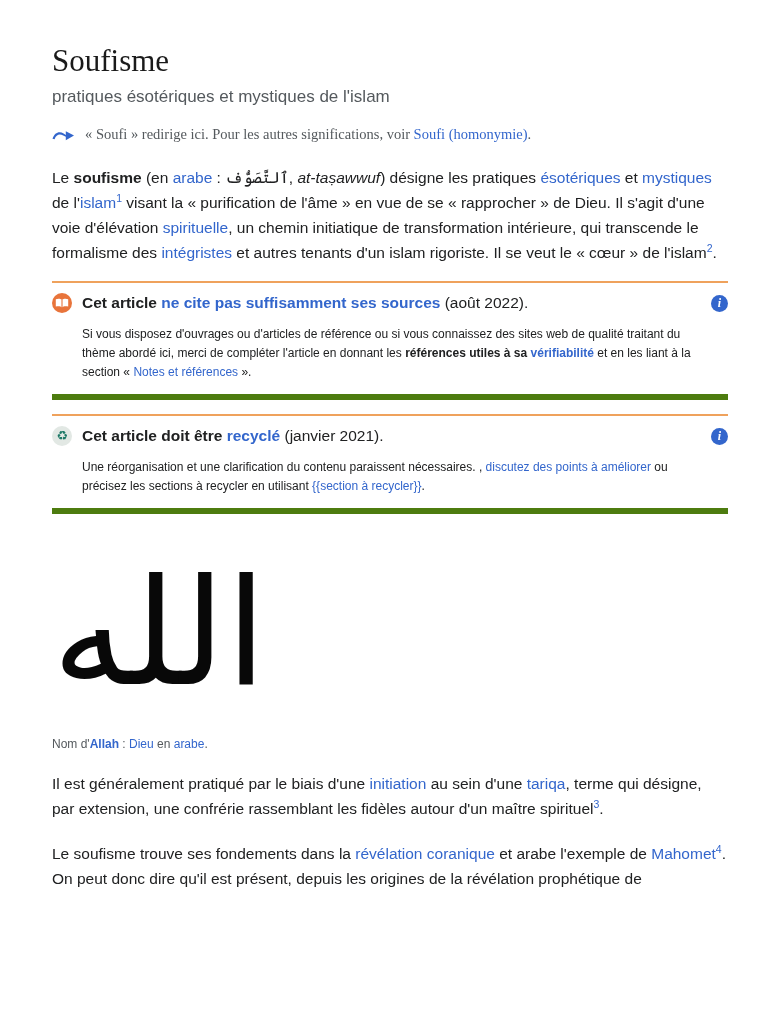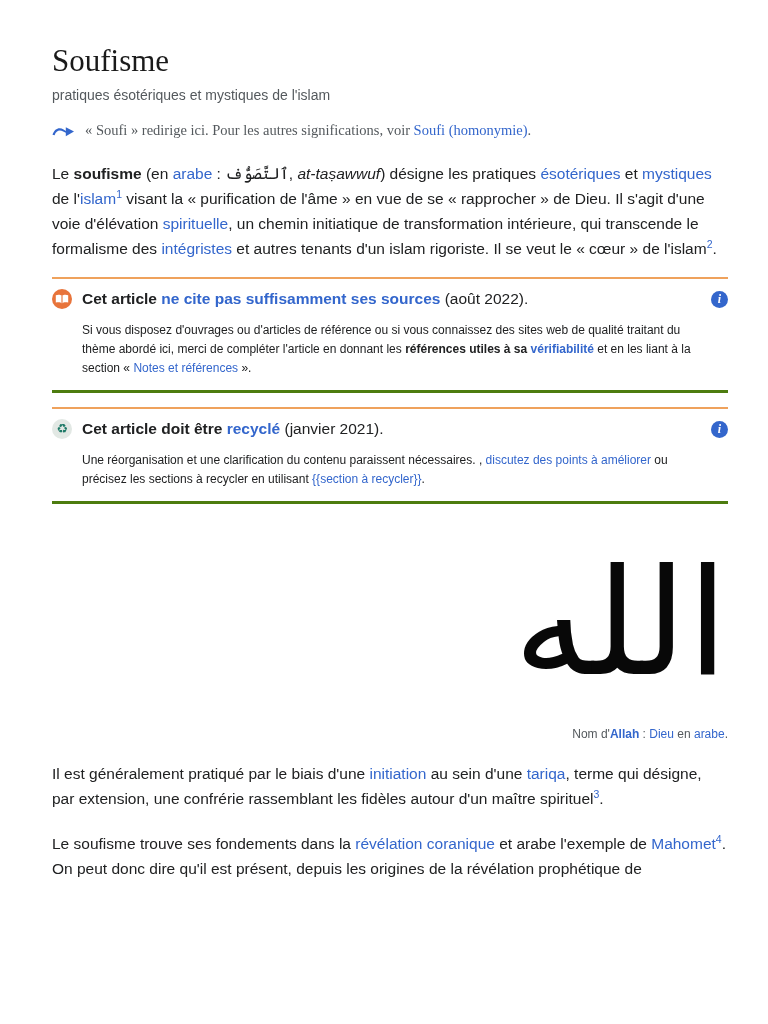--- a/index.html
+++ b/index.html
@@ -9,40 +9,40 @@
     background: #ffffff; color: #202122;
     font-family: "Liberation Sans", sans-serif;
   }
   .page { padding: 42px 40px 0 52px; }
 
   h1.title {
     font-family: "Liberation Serif", serif;
     font-weight: 400; font-size: 31px; line-height: 38px;
     margin: 0; color: #1a1a1a;
   }
-  .subtitle { font-size: 14px; color: #54595d; margin-top: 7px; }
+  .subtitle { font-size: 17px; color: #54595d; margin-top: 7px; }
 
   .hatnote {
     margin-top: 17px; display: flex; align-items: flex-start; gap: 10px;
     color: #54595d; font-size: 14.5px; line-height: 21px; font-family: Liberation Serif, serif;
   }
   .redirect-icon { flex: none; margin-top: 4px; }
   .redirect-icon svg { display: block; }
 
   .para { font-size: 15.5px; line-height: 25px; margin: 20px 0 0 0; }
 
   
   .link { color: #3366cc; cursor: pointer; }
   .bold { font-weight: 700; }
   .italic { font-style: italic; }
   .arabic { font-family: Liberation Sans, sans-serif; }
   sup { font-size: 10.5px; line-height: 0; vertical-align: super; }
 
   .ambox {
-    border-top: 2px solid #efa25c; border-bottom: 3px solid #4d7c0f;
+    border-top: 2px solid #efa25c; border-bottom: 6px solid #4d7c0f;
     margin-top: 16px; padding: 10px 0 12px 0;
   }
   .ambox + .ambox { margin-top: 14px; }
   .ambox-header { display: flex; align-items: center; gap: 10px; font-size: 15.5px; line-height: 20px; }
   .ambox-title { flex: 1; }
   .icon-circle {
     width: 20px; height: 20px; border-radius: 50%; flex: none;
     display: flex; align-items: center; justify-content: center;
   }
   .icon-circle svg { display: block; }
@@ -52,21 +52,21 @@
     width: 17px; height: 17px; border-radius: 50%; flex: none;
     background: #3366cc; color: #fff;
     font-family: "Liberation Serif", serif; font-style: italic; font-weight: 700;
     font-size: 12px; line-height: 1;
     display: flex; align-items: center; justify-content: center;
     cursor: pointer;
   }
   .ambox-body { margin-left: 30px; margin-right: 28px; }
   .ambox-body p { font-size: 12px; line-height: 19px; margin: 12px 0 0 0; }
 
-  figure.allah-figure { margin: 22px 0 0 0; text-align: right; }
+  figure.allah-figure { margin: 22px 0 0 0; text-align: left; }
   .calligraphy {
     font-family: "DejaVu Sans", sans-serif;
     font-size: 148px; line-height: 1.32; color: #080808;
     cursor: pointer; user-select: none;
   }
   figcaption { font-size: 12px; color: #54595d; margin-top: 6px; }
 </style>
 </head>
 <body>
 

